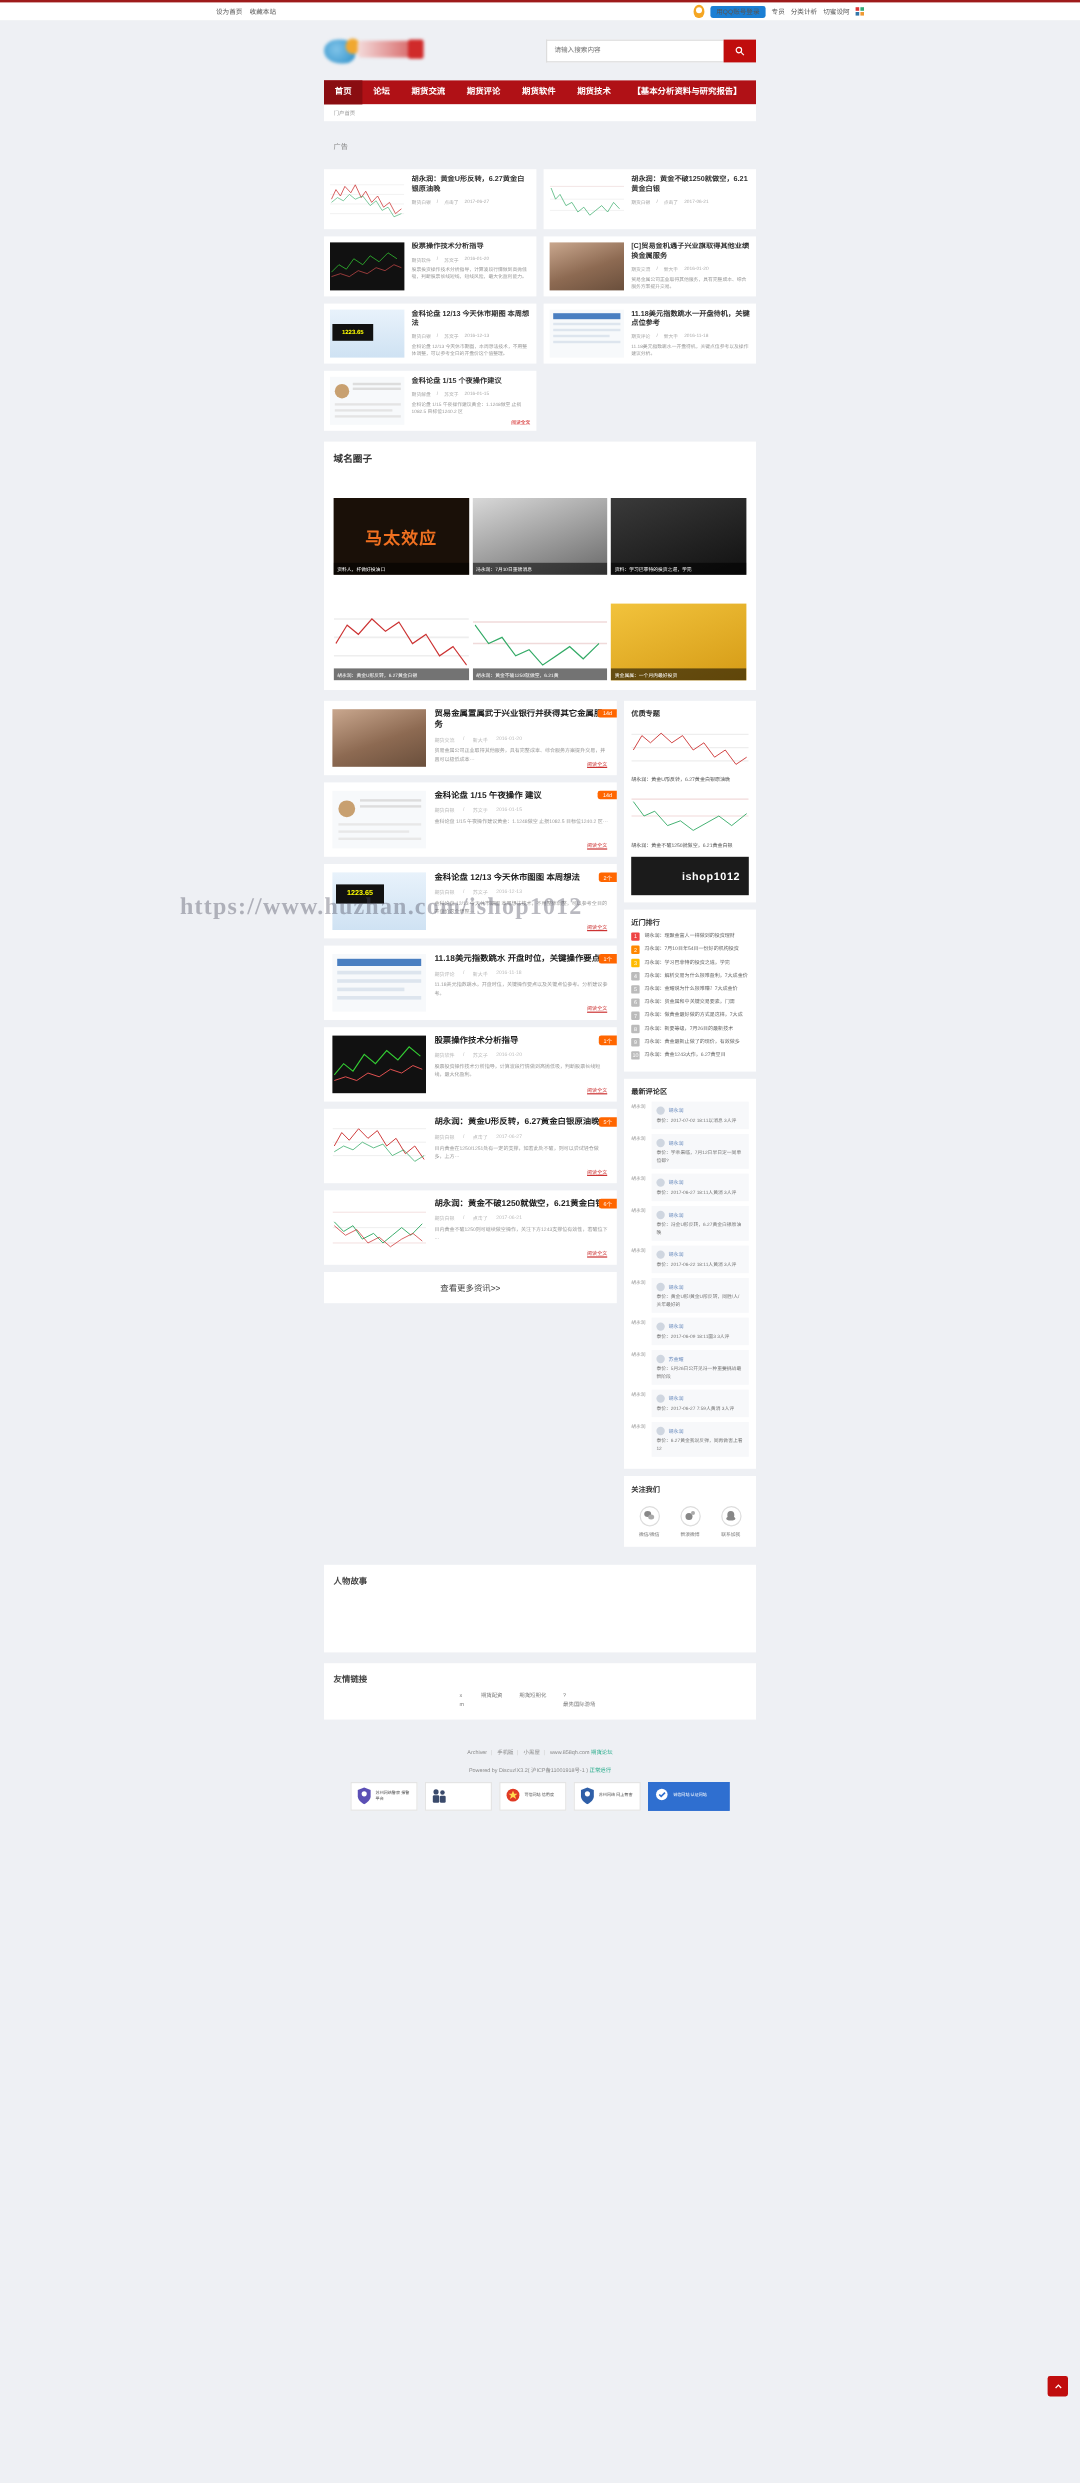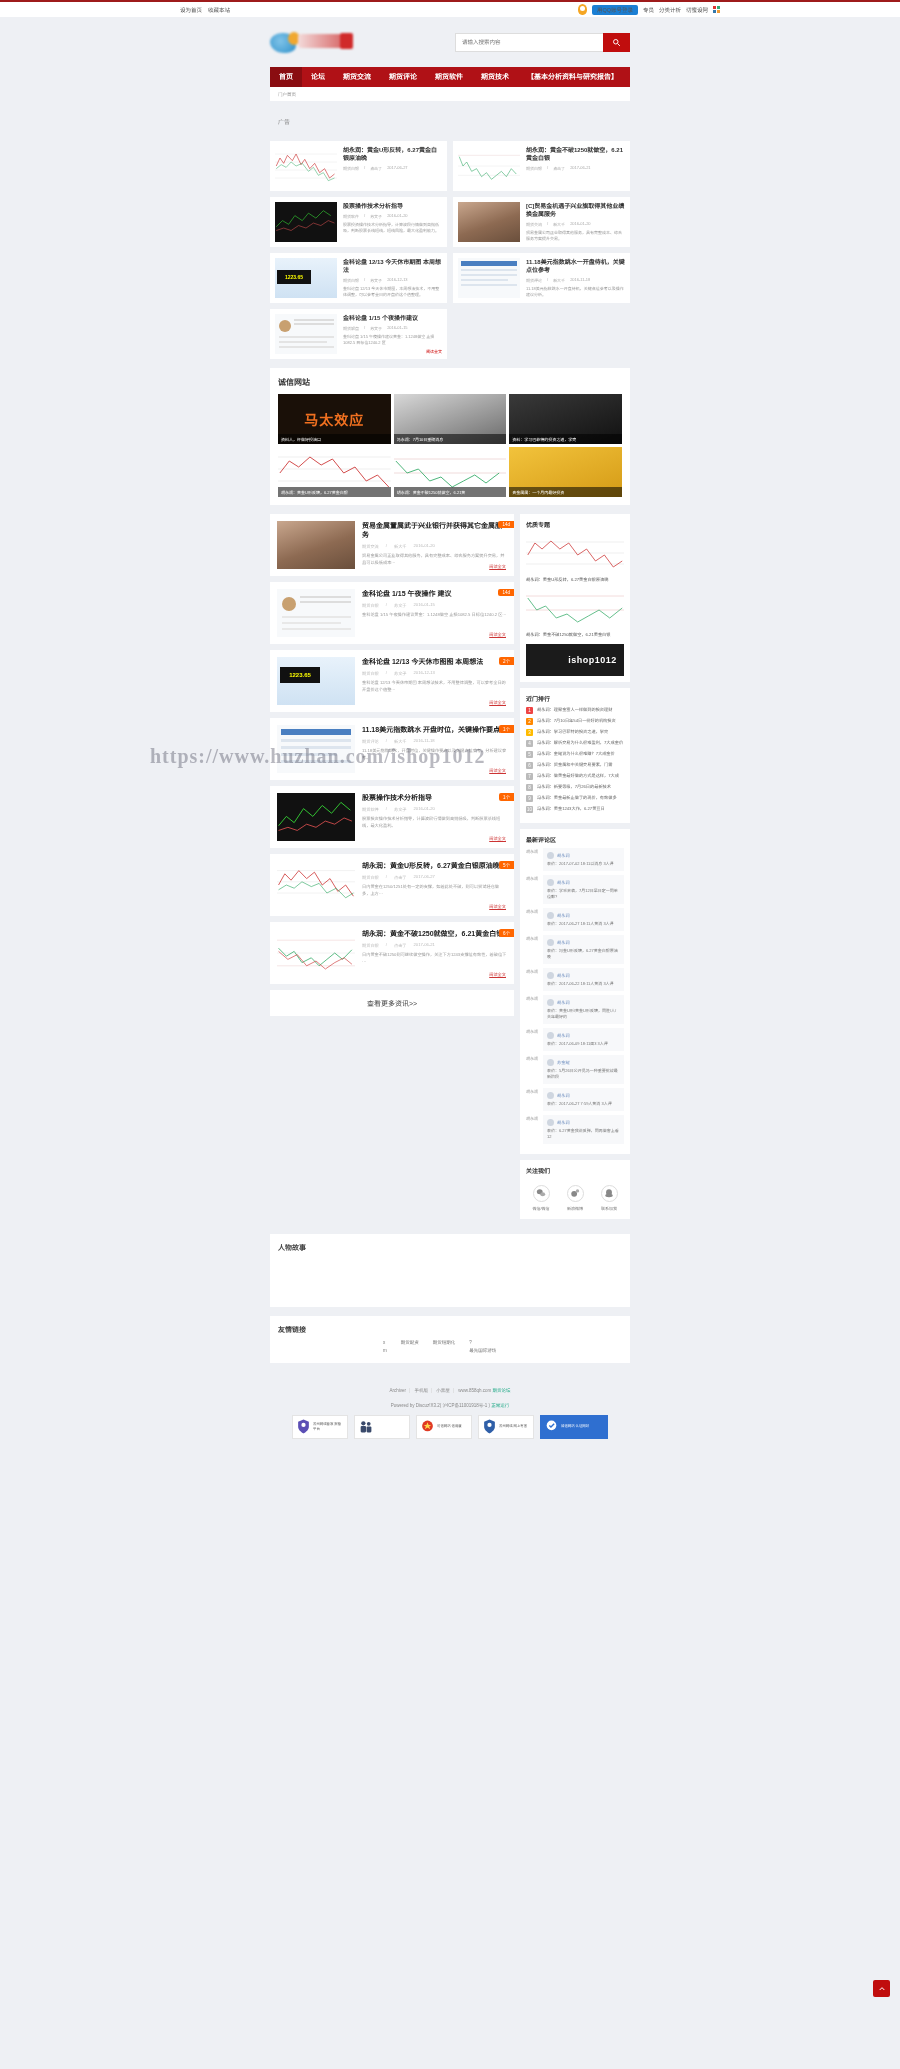--- a/index.html
+++ b/index.html
@@ -77,21 +77,21 @@
   .thumb-chart svg { position:absolute; inset:0; width:100%; height:100%; }
   .thumb-dark { background:#111; }
   .thumb-photo { background:linear-gradient(160deg,#c9a78e,#8d6a52 55%,#6a4f3c); }
   .thumb-doc { background:#f7f9fb; }
   .thumb-blue { background:linear-gradient(180deg,#e8f2fb,#cfe2f3); }
   
   .panel { width:360px; margin:9px auto 0; background:#fff; padding:8px; }
   .panel-h { font-size:8px; font-weight:bold; color:#333; margin-bottom:7px; }
   .imgrow { display:flex; gap:3px; }
   .imgrow + .imgrow { margin-top:3px; }
-  .imgcell { position:relative; height:50px; overflow:hidden; }
+  .imgcell { position:relative; height:64px; overflow:hidden;margin-top:21px; }
   .imgcell .cap {
     position:absolute; left:0; right:0; bottom:0; background:rgba(0,0,0,.55);
     color:#fff; font-size:4px; padding:2px 3px; white-space:nowrap; overflow:hidden;
   }
   .im-matthew { background:#1a1008; display:flex; align-items:center; justify-content:center; }
   .im-matthew .mt { color:#f07020; font-weight:bold; font-size:14px; letter-spacing:1px; }
   .im-bank { background:linear-gradient(160deg,#d8d8d8,#6a6a6a); }
   .im-buffett { background:linear-gradient(160deg,#3a3a3a,#111); }
   .im-gold { background:linear-gradient(160deg,#f2c33c,#d59b16); }
   
@@ -372,21 +372,21 @@
         <span>苏文于</span>
         <span>2016-01-15</span>
       </div>
       <div class="card-desc">金科论盘 1/15 午夜操作建议黄金：1.1248做空 止损1082.5 目标位1240.2 区</div>
       <a class="card-more">阅读全文</a>
     </div>
   </div>
 </div>
 
 <div class="panel">
-  <div class="panel-h">诚信网站</div>
+  <div class="panel-h">域名圈子</div>
   <div class="imgrow">
     <div class="imgcell im-matthew" style="flex:1">
       <span class="mt">马太效应</span>
       <div class="cap">资料人，杆做好投油口</div>
     </div>
     <div class="imgcell im-bank" style="flex:1">
       <div class="cap">冯永润：7月10日重磅消息</div>
     </div>
     <div class="imgcell im-buffett" style="flex:1">
       <div class="cap">资料：学习巴菲特的投资之道，学完</div>

